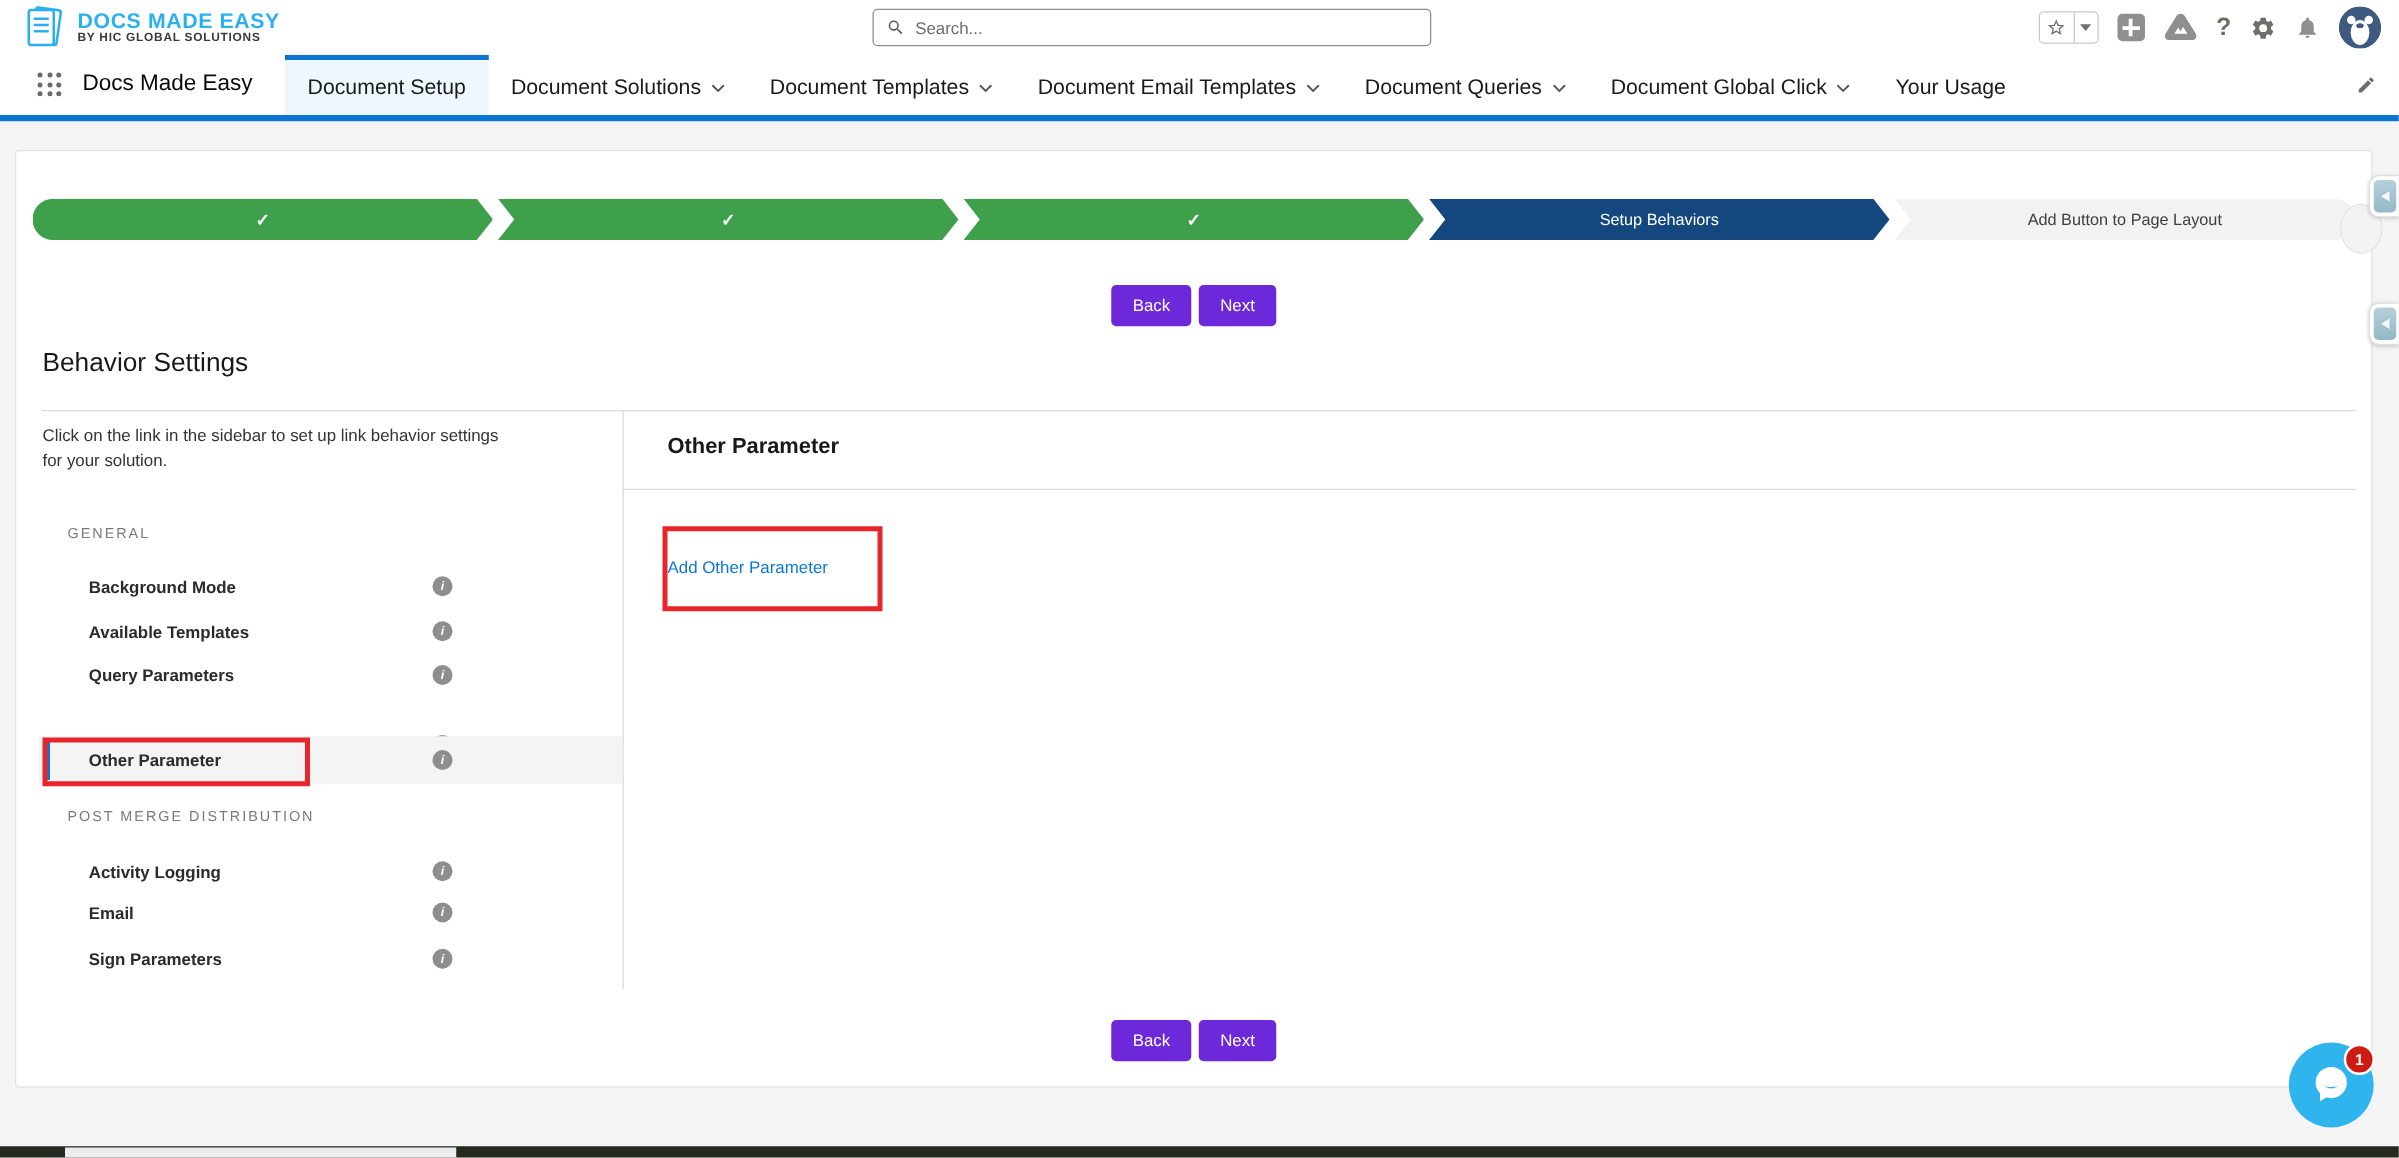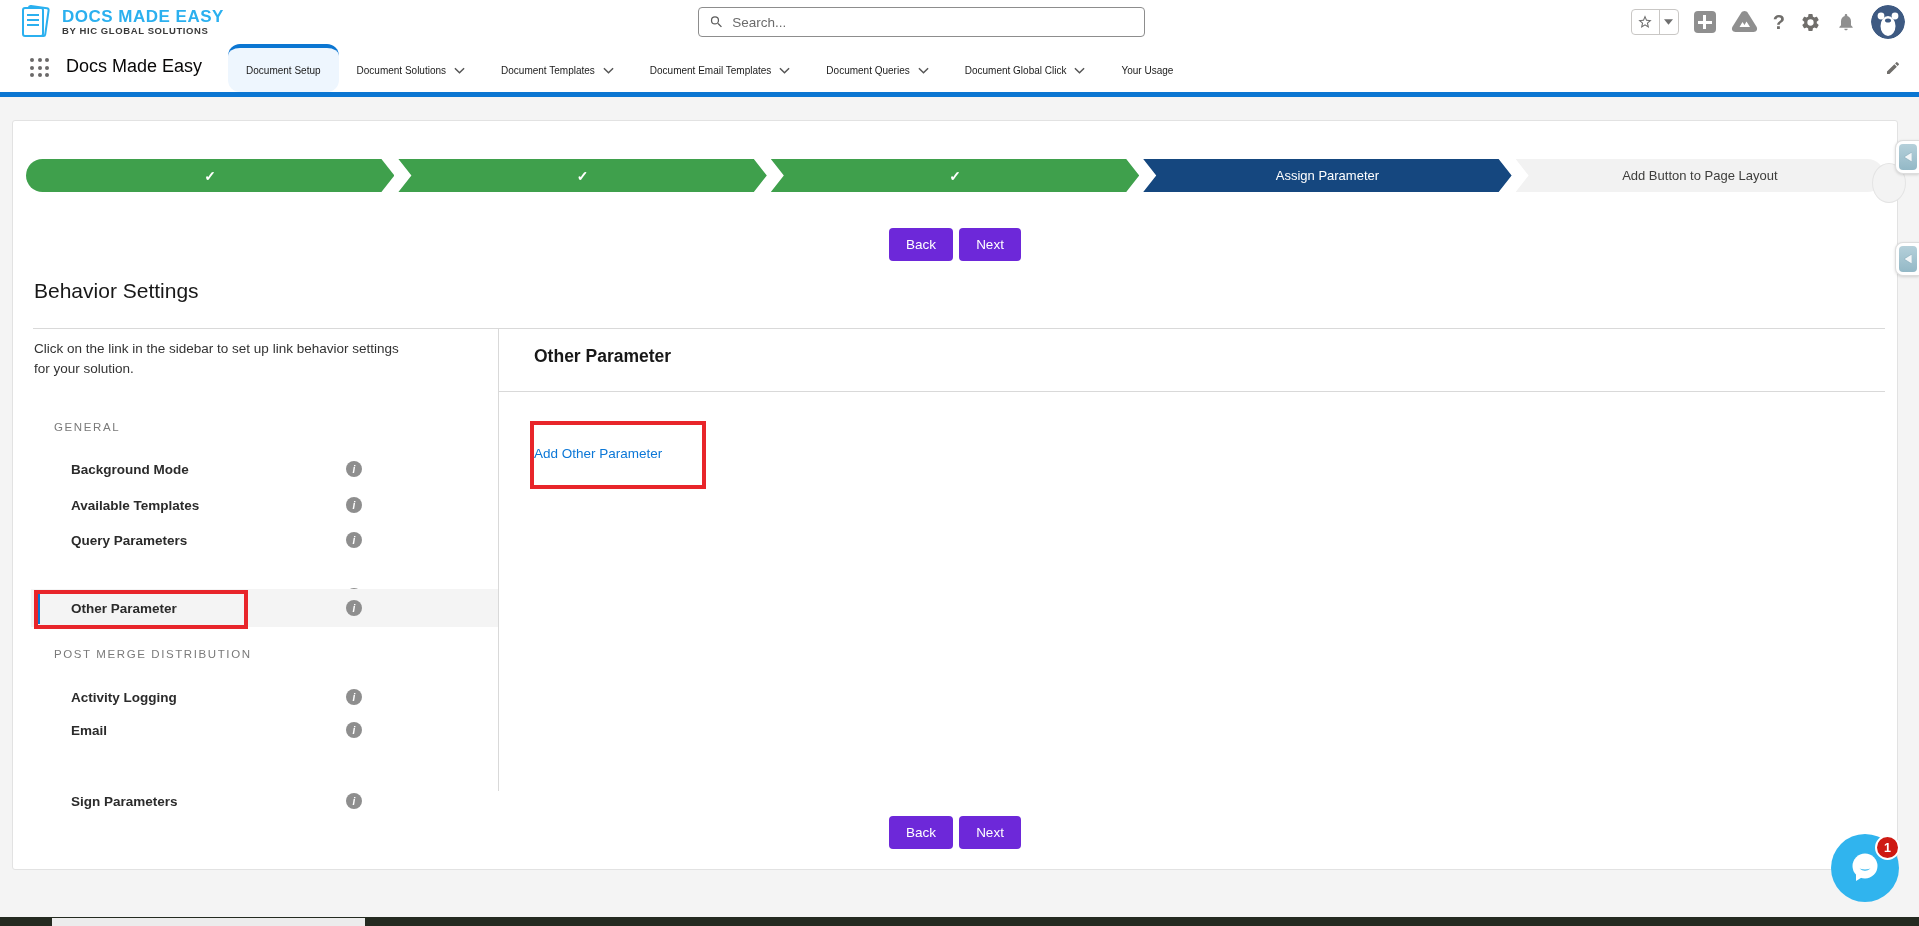--- a/index.html
+++ b/index.html
@@ -24,21 +24,21 @@
   .plus-sq::after { top:4px; bottom:4px; left:9.5px; width:3px; }
   .qmark { font-size:20px; font-weight:bold; color:#706e6b; }
   .avatar { width:34px; height:34px; border-radius:50%; overflow:hidden; }
 
   
   .navbar { position:absolute; top:44px; left:0; width:1919px; height:53px; background:#fff; border-bottom:5px solid #0b76d2; display:flex; align-items:stretch; z-index:4; }
   .waffle { width:20px; height:20px; margin:14px 12px 0 30px; display:grid; grid-template-columns:repeat(3,1fr); gap:3px; }
   .waffle i { width:4px; height:4px; border-radius:50%; background:#6b6969; }
   .app-name { font-size:18px; color:#080707; margin:12px 26px 0 4px; white-space:nowrap; }
   .tabs { display:flex; align-items:stretch; }
-  .tab { display:flex; align-items:center; gap:8px; padding:16px 18px; font-size:10px; color:#1a1a1a; border-top:4px solid transparent; cursor:pointer; white-space:nowrap;border-radius:12px; }
+  .tab { display:flex; align-items:center; gap:8px; padding:16px 18px; font-size:17px; color:#1a1a1a; border-top:4px solid transparent; cursor:pointer; white-space:nowrap; }
   .tab.active { border-top-color:#0b76d2; background:#eef6fe; }
   .nav-pencil { position:absolute; right:18px; top:16px; }
 
   
   .card { position:absolute; left:12px; top:120px; width:1886px; height:750px; background:#fff; border:1px solid #e2e2e2; border-radius:3px; }
 
   
   .stepper { position:absolute; left:13px; right:13px; top:38px; height:33px; display:flex; gap:4px; }
   .step { flex:1; display:flex; align-items:center; justify-content:center; font-size:13px; color:#fff; }
   .step.complete { background:#3fa04c; }
@@ -218,21 +218,21 @@
     <div class="step complete first">
       <span class="check">✓</span>
     </div>
     <div class="step complete mid">
       <span class="check">✓</span>
     </div>
     <div class="step complete mid">
       <span class="check">✓</span>
     </div>
     <div class="step current mid">
-      <span>Assign Parameter</span>
+      <span>Setup Behaviors</span>
     </div>
     <div class="step upcoming last">
       <span>Add Button to Page Layout</span>
     </div>
   </div>
 
   <div class="btn-row top">
     <button class="btn">Back</button>
     <button class="btn">Next</button>
   </div>
@@ -270,21 +270,21 @@
   <div class="side-section" style="top:527px;">POST MERGE DISTRIBUTION</div>
 
   <div class="side-row" style="top:557px;">
     <span class="lbl">Activity Logging</span>
     <span class="info">i</span>
   </div>
   <div class="side-row" style="top:590px;">
     <span class="lbl">Email</span>
     <span class="info">i</span>
   </div>
-  <div class="side-row" style="top:661px;">
+  <div class="side-row" style="top:627px;">
     <span class="lbl">Sign Parameters</span>
     <span class="info">i</span>
   </div>
 
   <div class="panel-title">Other Parameter</div>
   <div class="hdivider2"></div>
   <a class="add-link" href="#">Add Other Parameter</a>
   <div class="annotation anno-panel"></div>
 
   <div class="btn-row bottom">

